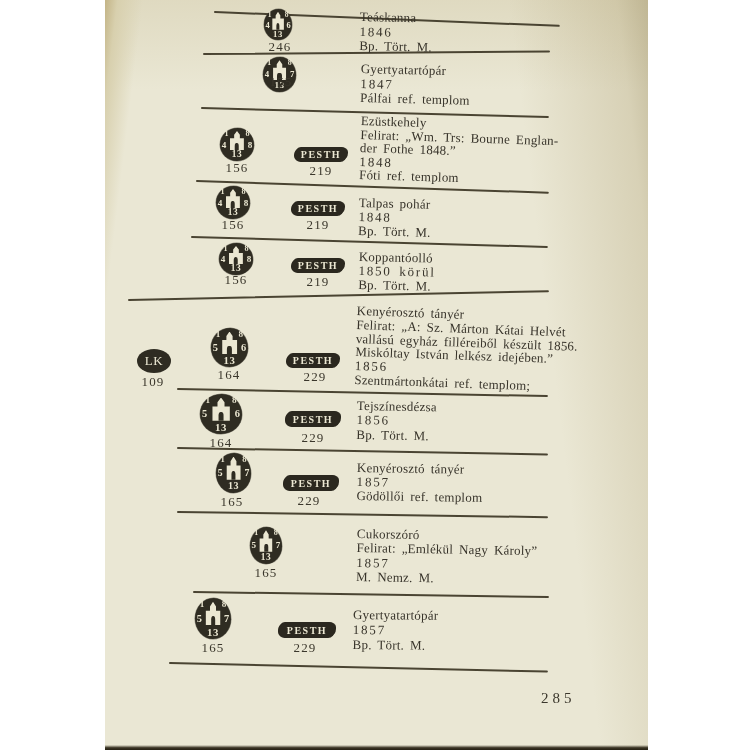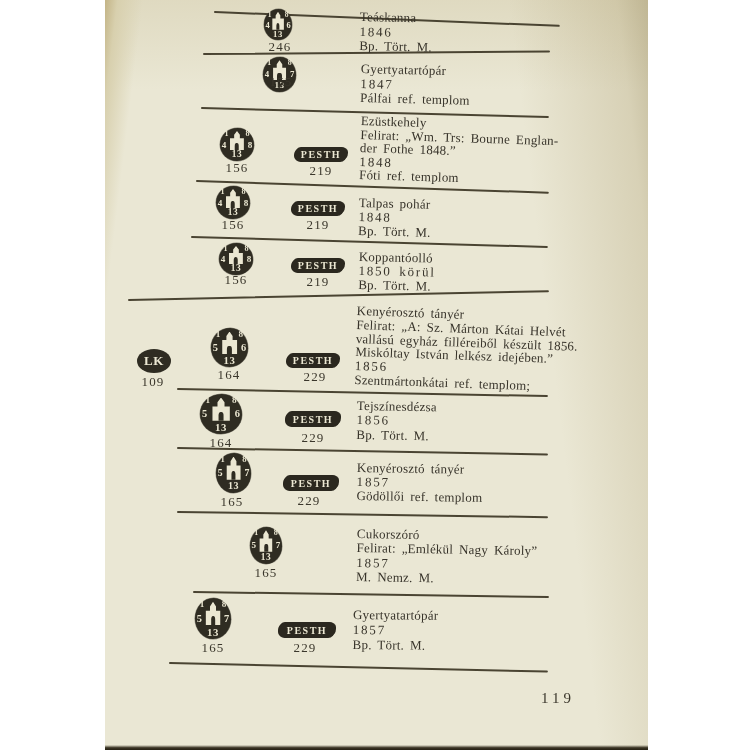--- a/index.html
+++ b/index.html
@@ -33,21 +33,21 @@
          background:#ebe7d2;
          clip-path:polygon(50% 0,70% 20%,70% 38%,100% 38%,100% 100%,0 100%,0 38%,30% 38%,30% 20%);}
   .tower::after{content:"";position:absolute;left:50%;bottom:0;transform:translateX(-50%);
          width:30%;height:38%;background:#2f2c22;border-radius:40% 40% 0 0;}
   .pesth{position:absolute;background:#2b281f;color:#ece8d3;font-family:"Liberation Serif",serif;
          font-weight:bold;letter-spacing:1.5px;
          display:flex;align-items:center;justify-content:center;
          border-radius:6px 8px 7px 8px / 7px 6px 8px 7px;
          box-shadow:-2px 1px 0 -1px #2b281f,2px -1px 0 -1px #2b281f;}
   .lkmark{position:absolute;background:#2f2c22;color:#ece8d3;font-family:"Liberation Serif",serif;
-         font-weight:bold;font-size:13px;border-radius:50%;letter-spacing:.5px;
+         font-weight:normal;font-size:13px;border-radius:50%;letter-spacing:.5px;
          display:flex;align-items:center;justify-content:center;}
   .pagenum{position:absolute;font-size:15px;color:#3b372c;letter-spacing:4px;}
 </style>
 </head>
 <body>
 
 <div class="scan">
   <div class="page"></div>
 
   <div class="sep" style="left:214px;top:11px;width:346px;transform:rotate(2.3deg)"></div>
@@ -247,14 +247,14 @@
     <div class="mnum" style="left:192px;top:640px;width:42px">165</div>
     <div class="pesth" style="left:279px;top:622px;width:56px;height:16px;font-size:10px">PESTH</div>
     <div class="mnum" style="left:282px;top:640px;width:46px">229</div>
     <div class="entry" style="left:353px;top:608px;line-height:14.8px;transform:rotate(0.6deg)">
       <div class="ln">Gyertyatartópár</div>
       <div class="ln yr">1857</div>
       <div class="ln">Bp. Tört. M.</div>
     </div>
   </div>
 
-  <div class="pagenum" style="left:541px;top:690px">119</div>
+  <div class="pagenum" style="left:541px;top:690px">285</div>
 </div>
 
 </body></html>

